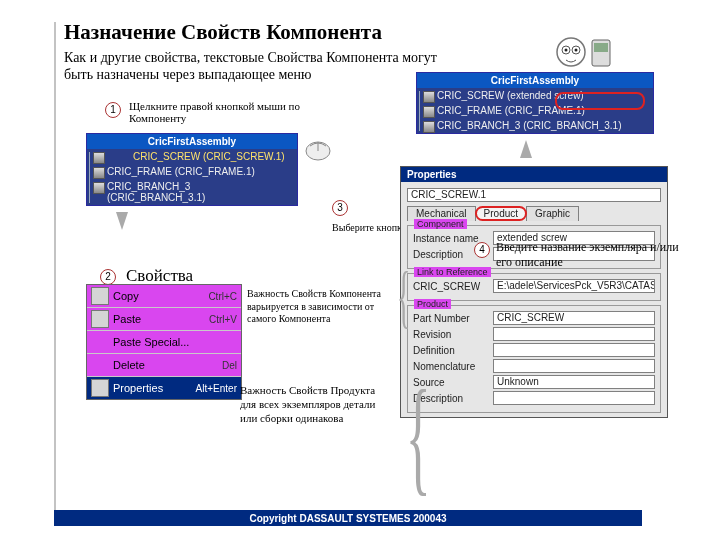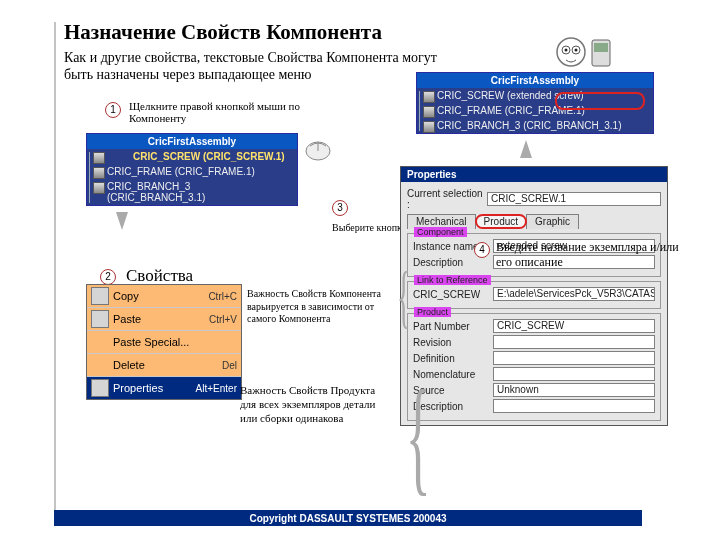--- a/index.html
+++ b/index.html
@@ -9,30 +9,30 @@
   .intro { position:absolute; left:64px; top:50px; width:380px; font-size:14px; line-height:1.2; }
   .num { display:inline-block; width:14px; height:14px; border:1px solid #a33; border-radius:50%; text-align:center; font:10px/14px Arial; color:#000; background:#fff; }
   .step1 { position:absolute; left:105px; top:100px; }
   .step1 .num { position:absolute; left:0; top:2px; }
   .step1 .txt { margin-left:24px; font-size:11px; width:200px; }
   .tree { position:absolute; border:1px solid #2a2aa0; background:#2a3d88; font:10px Arial; color:#fff; }
   .tree .root { background:#0b57c2; color:#fff; font-weight:bold; padding:2px 6px;text-align:center; }
   .tree .node { padding:2px 6px 2px 20px; position:relative; color:#eee; }
   .tree .node::before { content:""; position:absolute; left:6px; top:3px; width:10px; height:10px; background:linear-gradient(#ddd,#888); border:1px solid #555; }
   .tree .sel { background:#0b57c2; color:#fff; }
-  .tree .hi { color:#ffe36b; font-weight:bold;padding-left:46px; }
+  .tree .hi { color:#ffe36b; font-weight:normal;padding-left:46px; }
   .treeA { left:86px; top:133px; width:210px; }
   .treeB { left:416px; top:72px; width:236px; }
   .treeB .circ { position:absolute; right:8px; top:19px; width:86px; height:14px; border:2px solid #d22; border-radius:8px; pointer-events:none; }
   .arrow-down { position:absolute; width:0; border-left:6px solid transparent; border-right:6px solid transparent; border-top:18px solid #aaa; }
   .arrow-up   { position:absolute; width:0; border-left:6px solid transparent; border-right:6px solid transparent; border-bottom:18px solid #aaa; }
   .step2 { position:absolute; left:100px; top:266px; }
   .step2 .num { vertical-align:middle; }
   .step2 .txt { font-size:17px; margin-left:6px; }
-  .ctxmenu { position:absolute; left:86px; top:284px; width:154px; border:1px solid #666; background:#fdba74; font:11px Arial; color:#000; }
+  .ctxmenu { position:absolute; left:86px; top:284px; width:154px; border:1px solid #666; background:#d946ef; font:11px Arial; color:#000; }
   .ctxmenu .row { display:flex; align-items:center; padding:2px 4px; border-bottom:1px solid #c9c9c9; }
   .ctxmenu .row:last-child { border-bottom:none; }
   .ctxmenu .row.sel { background:#002a80; color:#fff; }
   .ctxmenu .ico { width:16px; height:16px; margin-right:4px; background:#d5d5d5; border:1px solid #777; display:inline-block; }
   .ctxmenu .lbl { flex:1; }
   .ctxmenu .sc { font-size:10px; color:#333; }
   .ctxmenu .row.sel .sc { color:#fff; }
   .step3 { position:absolute; left:332px; top:200px; width:140px; }
   .step3 .num { display:block; margin-bottom:6px; }
   .step3 .txt { font-size:10px; }
@@ -149,21 +149,20 @@
 
   <div class="step3">
     <span class="num">3</span>
     <div class="txt">Выберите кнопку Продукт</div>
   </div>
 
   <div class="props">
     <div class="titlebar">Properties</div>
     <div class="body">
       <div class="line">
-          <span class="lab">Current selection :</span>
           <span class="fld">CRIC_SCREW.1</span>
         </div>
       <div class="tabs">
         <div class="tab">Mechanical</div>
         <div class="tab active circ">Product</div>
         <div class="tab">Graphic</div>
       </div>
 
       <div class="grp">
         <span class="glabel">Component</span>

